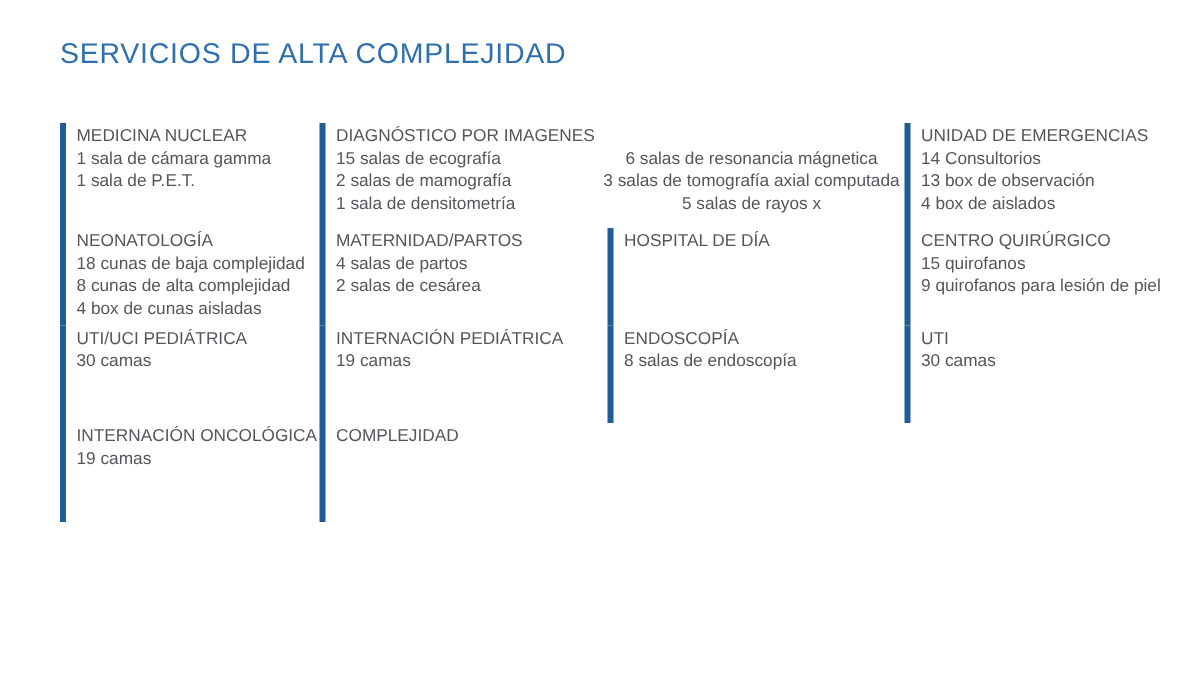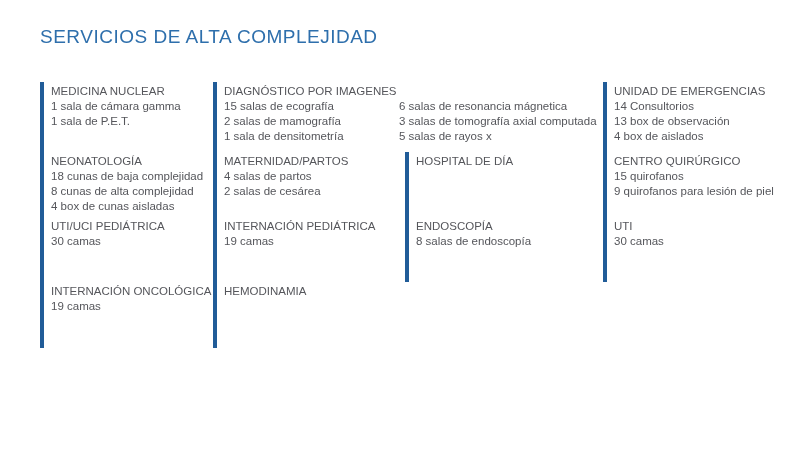--- a/index.html
+++ b/index.html
@@ -37,20 +37,21 @@
     border-left:4px solid var(--bar-blue,#215C98);
     padding:2px 0 0 7px;
     color:var(--text-gray,#55565B);
     font-size:11.5px;
     line-height:15px;
   }
   .card.no-bar{
     border-left-color:transparent;
     padding-left:0;
     margin-left:-10px;
+    text-align:center;
   }
   .card-title{
     min-height:15px;
     white-space:pre;
   }
   .card-lines{
     white-space:pre;
   }
 </style>
 </head>
@@ -130,18 +131,18 @@
     <div class="card-title">UTI</div>
     <div class="card-lines">30 camas</div>
   </div>
 
   <div class="card">
     <div class="card-title">INTERNACIÓN ONCOLÓGICA</div>
     <div class="card-lines">19 camas</div>
   </div>
 
   <div class="card">
-    <div class="card-title">HEMODINAMIA</div>
+    <div class="card-title">COMPLEJIDAD</div>
     <div class="card-lines"></div>
   </div>
 
 
 </div>
 
 </body></html>

